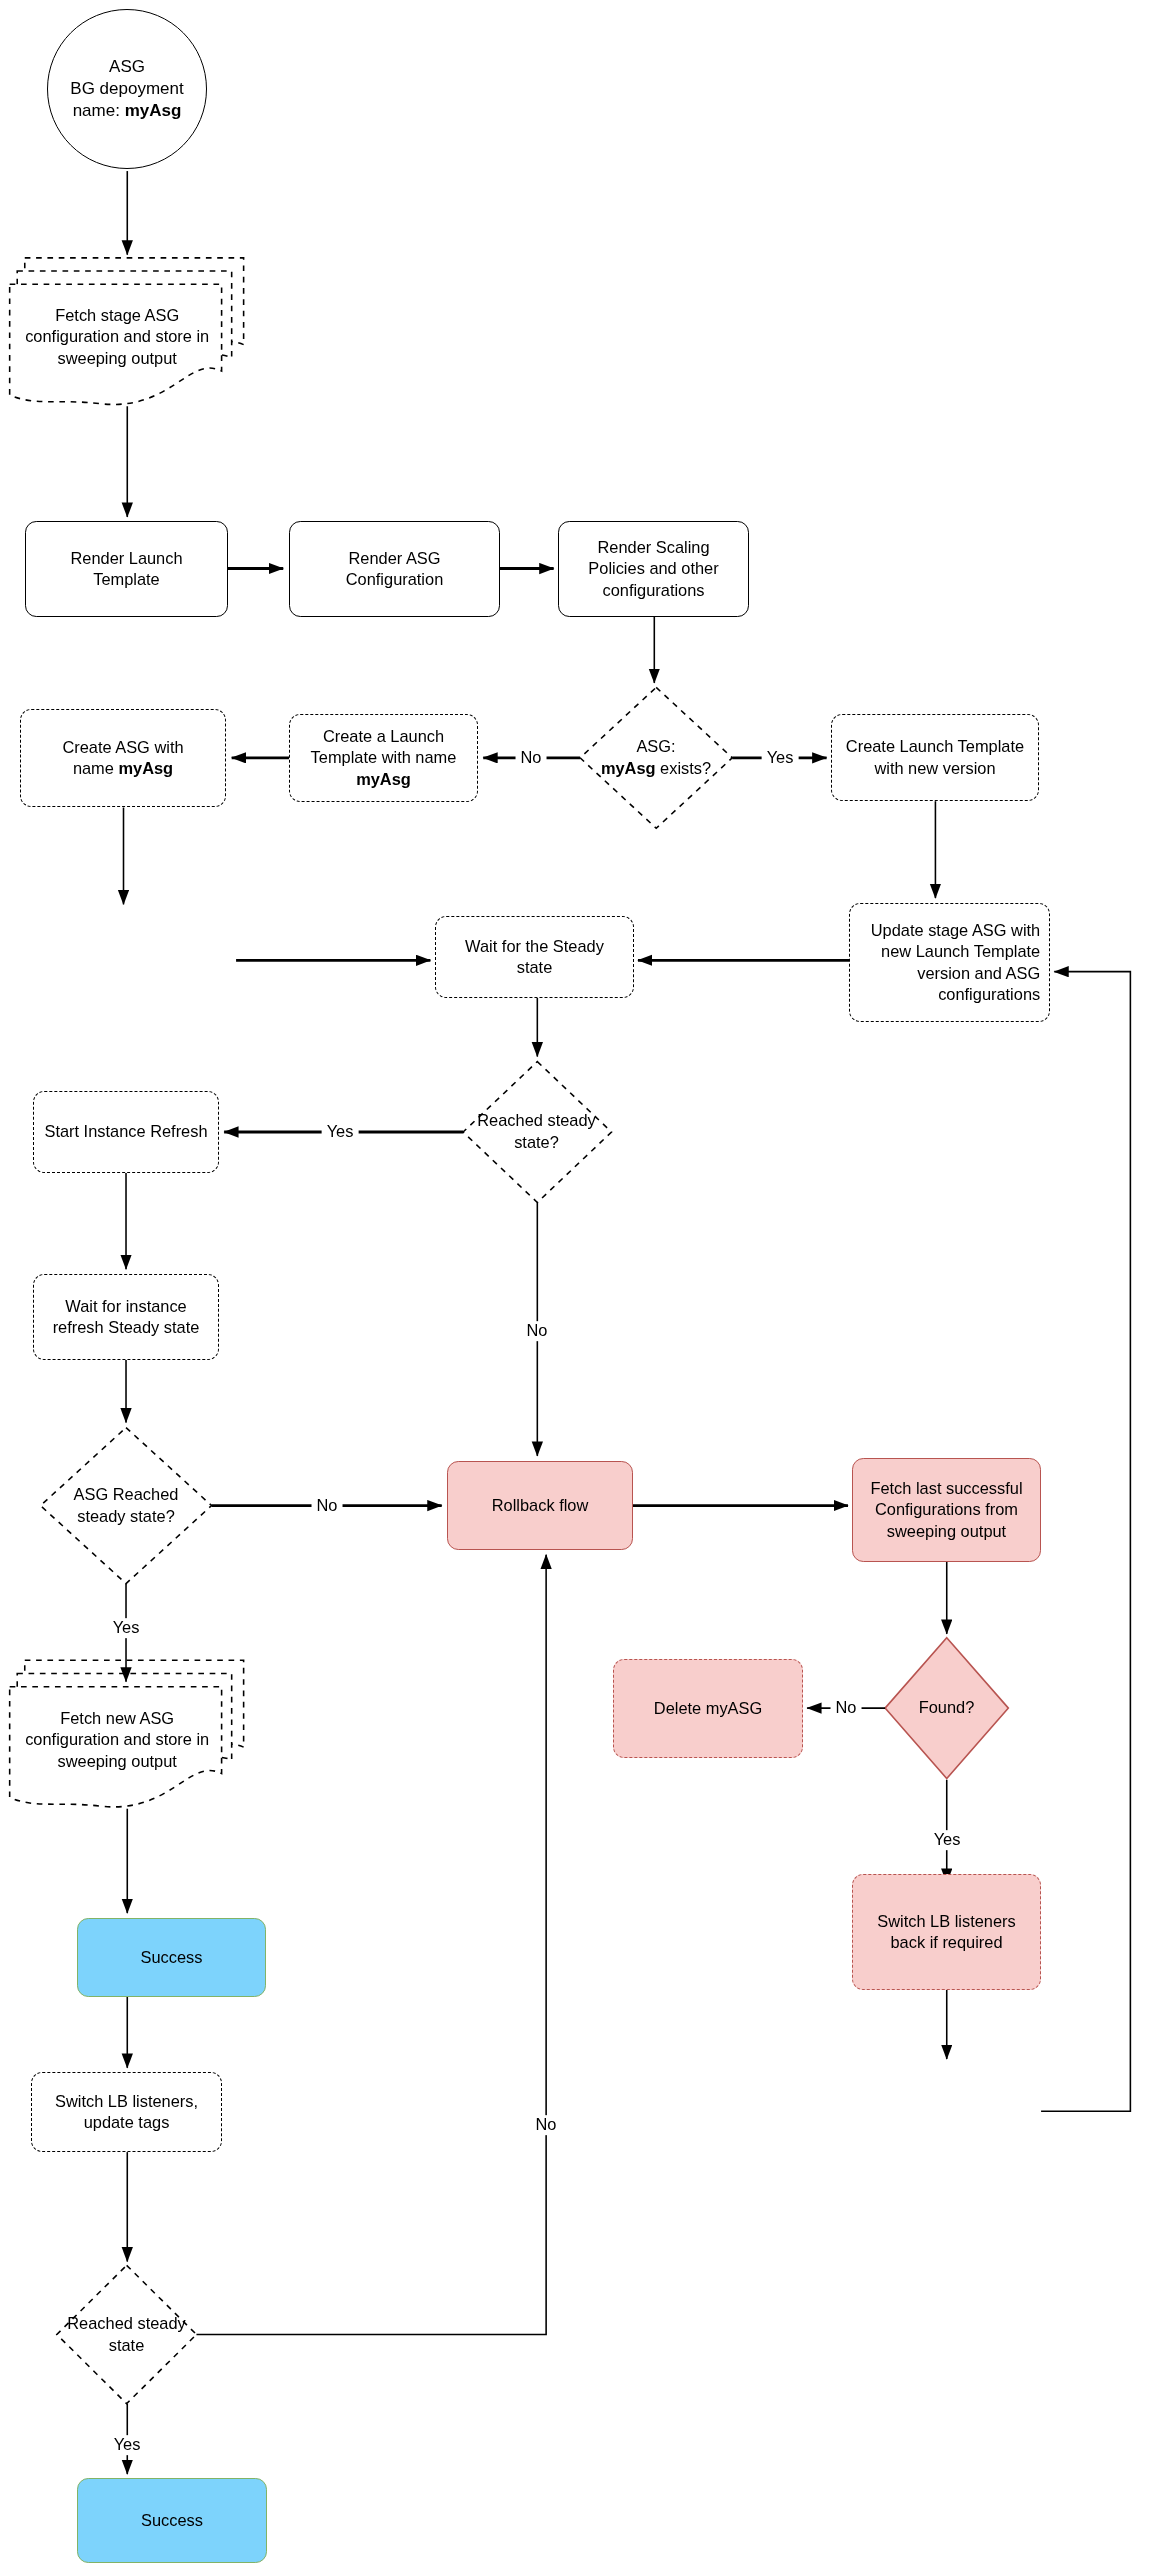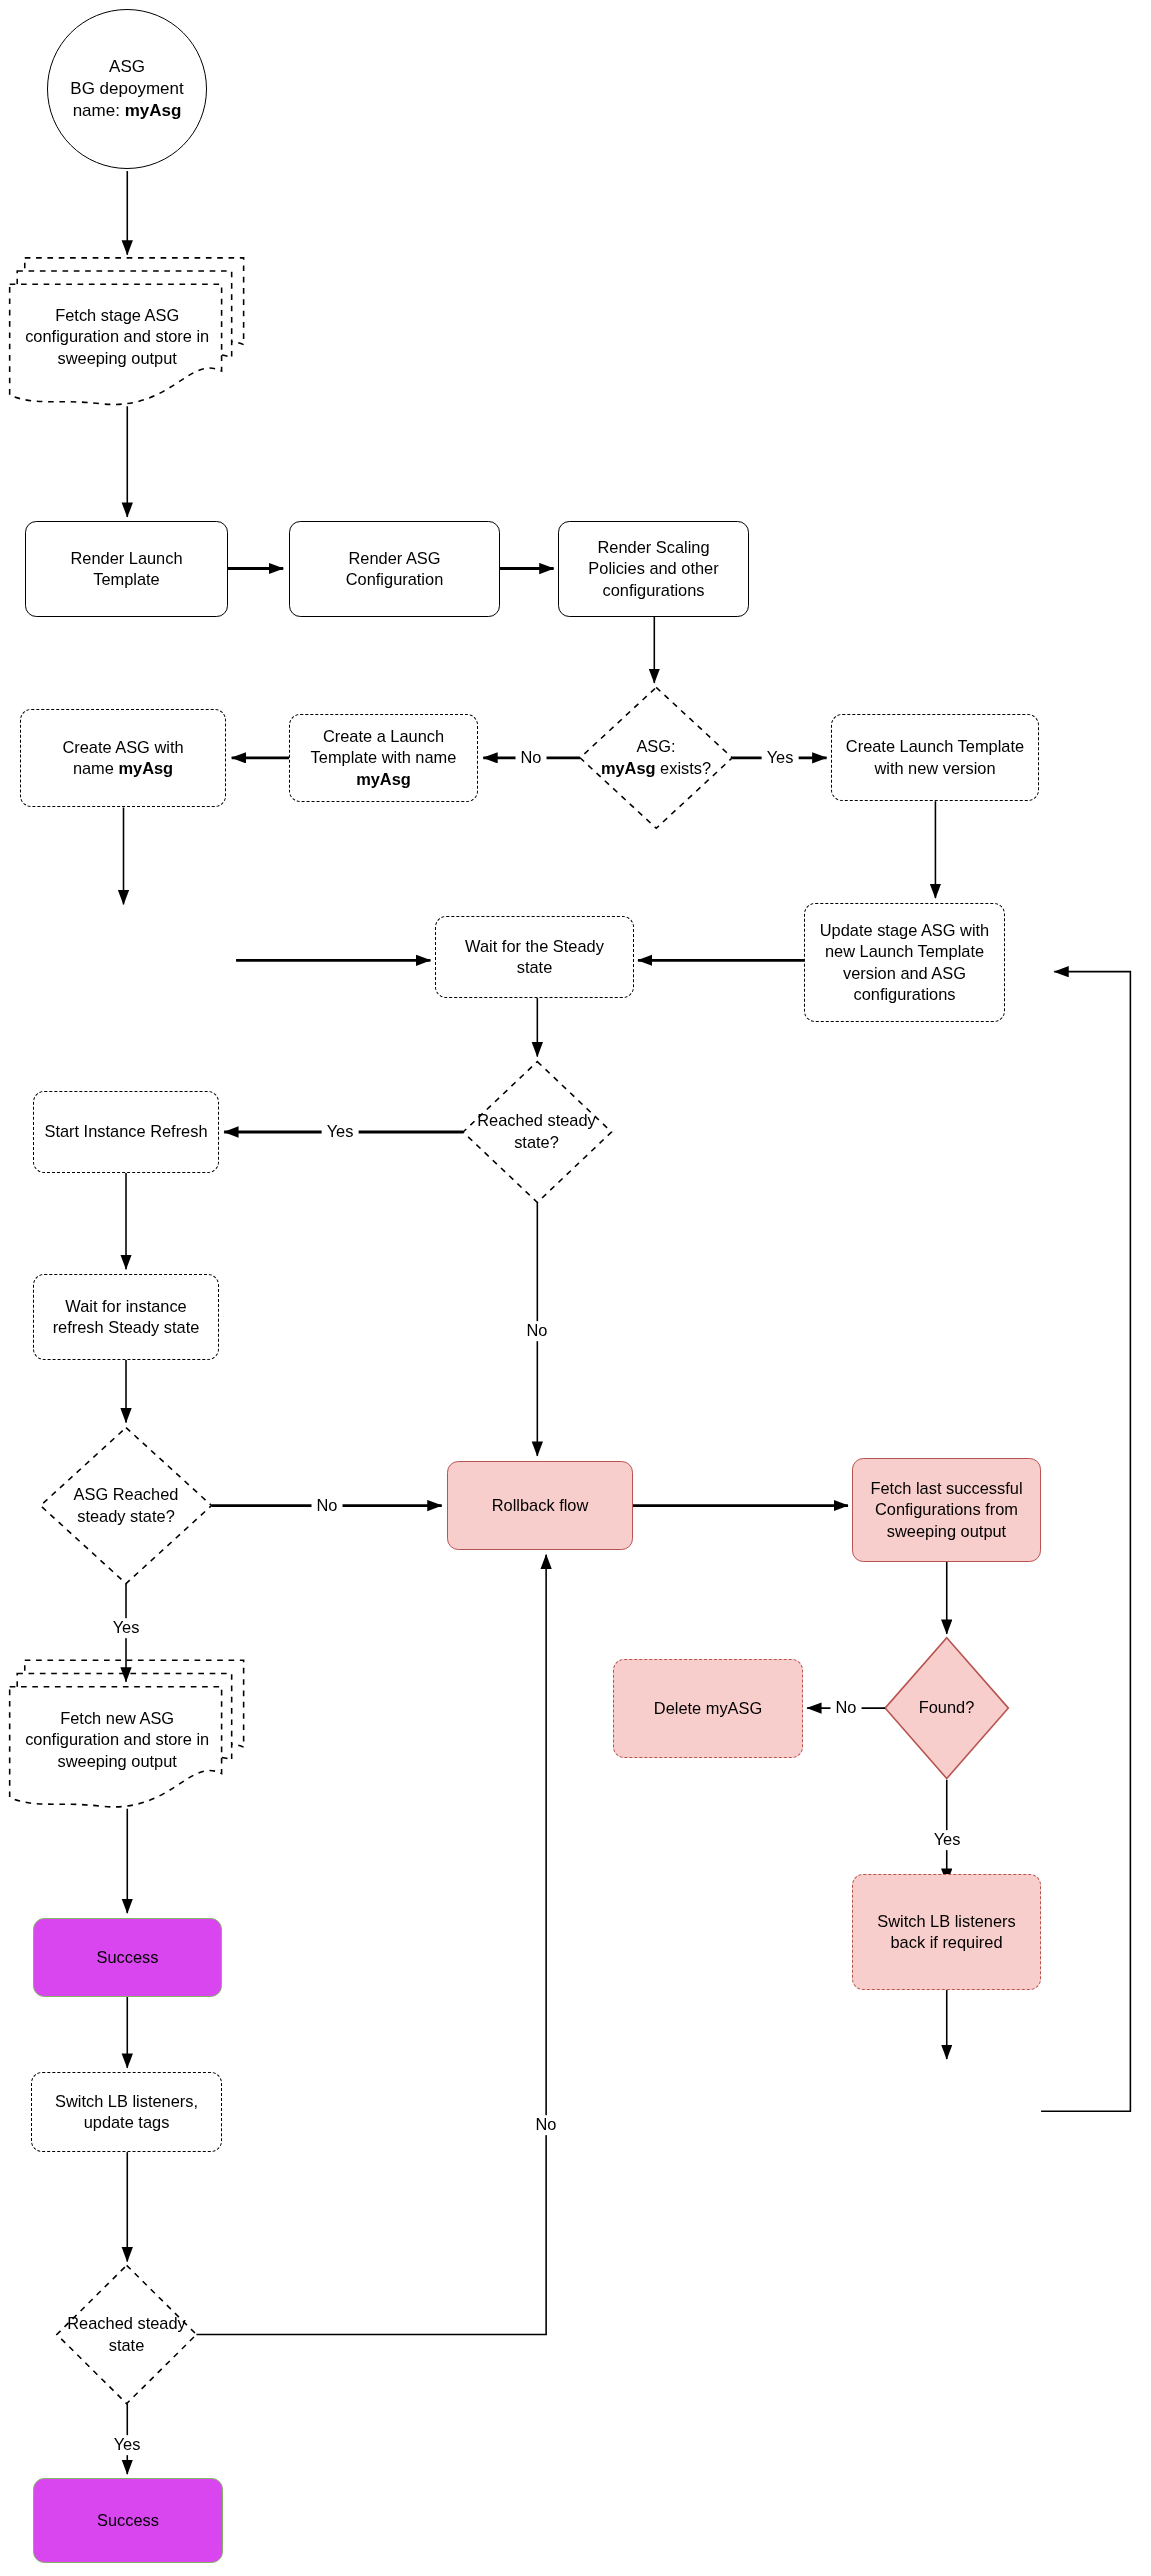--- a/index.html
+++ b/index.html
@@ -12,21 +12,21 @@
   .pinkpoly{fill:#F8CECC;stroke:#B85450;stroke-width:2.5;}
   .docsheet{fill:#ffffff;stroke:#000;stroke-width:2.5;stroke-dasharray:9 9;}
   .node{position:absolute;z-index:2;display:flex;align-items:center;justify-content:center;
         text-align:center;font-size:16.4px;line-height:1.3;box-sizing:border-box;
         background:#fff;border-radius:11.3px;padding:5px 10px;}
   .solidb{border:1.6px solid #000;}
   .dashedb{border:1.6px dashed #000;}
   .pinkbox{background:#F8CECC;}
   .pinkbox.rsolid{border:1.6px solid #B85450;}
   .pinkbox.rdashed{border:1.6px dashed #B85450;}
-  .greenbox{background:#d946ef;border:1.6px solid #82B366;}
+  .greenbox{background:#7dd3fc;border:1.6px solid #82B366;margin-left:44px;}
   .circle{border-radius:50%;border:1.6px solid #000;font-size:17px;}
   .overlay{position:absolute;z-index:2;display:flex;align-items:center;justify-content:center;
            text-align:center;font-size:16.4px;line-height:1.3;background:transparent;border:none;}
   .blk{display:block;}
   .elabel{position:absolute;z-index:3;transform:translate(-50%,-50%);background:#fff;
           padding:0 5px;font-size:16.4px;line-height:1.2;}
   .legend{position:absolute;z-index:2;left:523px;top:38px;width:569px;height:152px;
           border:4.4px solid #000;background:#fff;box-sizing:border-box;}
   .legend .sample{position:absolute;left:39px;width:108px;height:0;}
   .legend .sample.dash{top:42px;border-top:1.9px dashed #000;}
@@ -120,21 +120,21 @@
     <span><span>Create a Launch Template with name </span><b>myAsg</b></span>
   </div>
 
   <div class="node dashedb" style="left:20px;top:709px;width:206px;height:98px;padding:5px 25px;">
     <span><span>Create ASG with name </span><b>myAsg</b></span>
   </div>
 
 
   <div class="node dashedb" style="left:435px;top:916px;width:199px;height:82px;">Wait for the Steady state</div>
 
-  <div class="node dashedb" style="left:804px;top:903px;width:201px;height:119px;padding:5px 8.8px;">Update stage ASG with new Launch Template version and ASG configurations</div>
+  <div class="node dashedb" style="left:849px;top:903px;width:201px;height:119px;padding:5px 8.8px;text-align:right;">Update stage ASG with new Launch Template version and ASG configurations</div>
 
   <div class="node dashedb" style="left:33px;top:1091px;width:186px;height:82px;">Start Instance Refresh</div>
 
   <div class="node dashedb" style="left:33px;top:1274px;width:186px;height:86px;padding:5px 11.3px;">Wait for instance refresh Steady state</div>
 
   <div class="node pinkbox rsolid" style="left:447px;top:1461px;width:186px;height:89px;">Rollback flow</div>
   <div class="node pinkbox rsolid" style="left:852px;top:1458px;width:189px;height:104px;padding:5px 7.5px;">Fetch last successful Configurations from sweeping output</div>
   <div class="node pinkbox rdashed" style="left:613px;top:1659px;width:190px;height:99px;">Delete myASG</div>
   <div class="node pinkbox rdashed" style="left:852px;top:1874px;width:189px;height:116px;">Switch LB listeners back if required</div>
 

